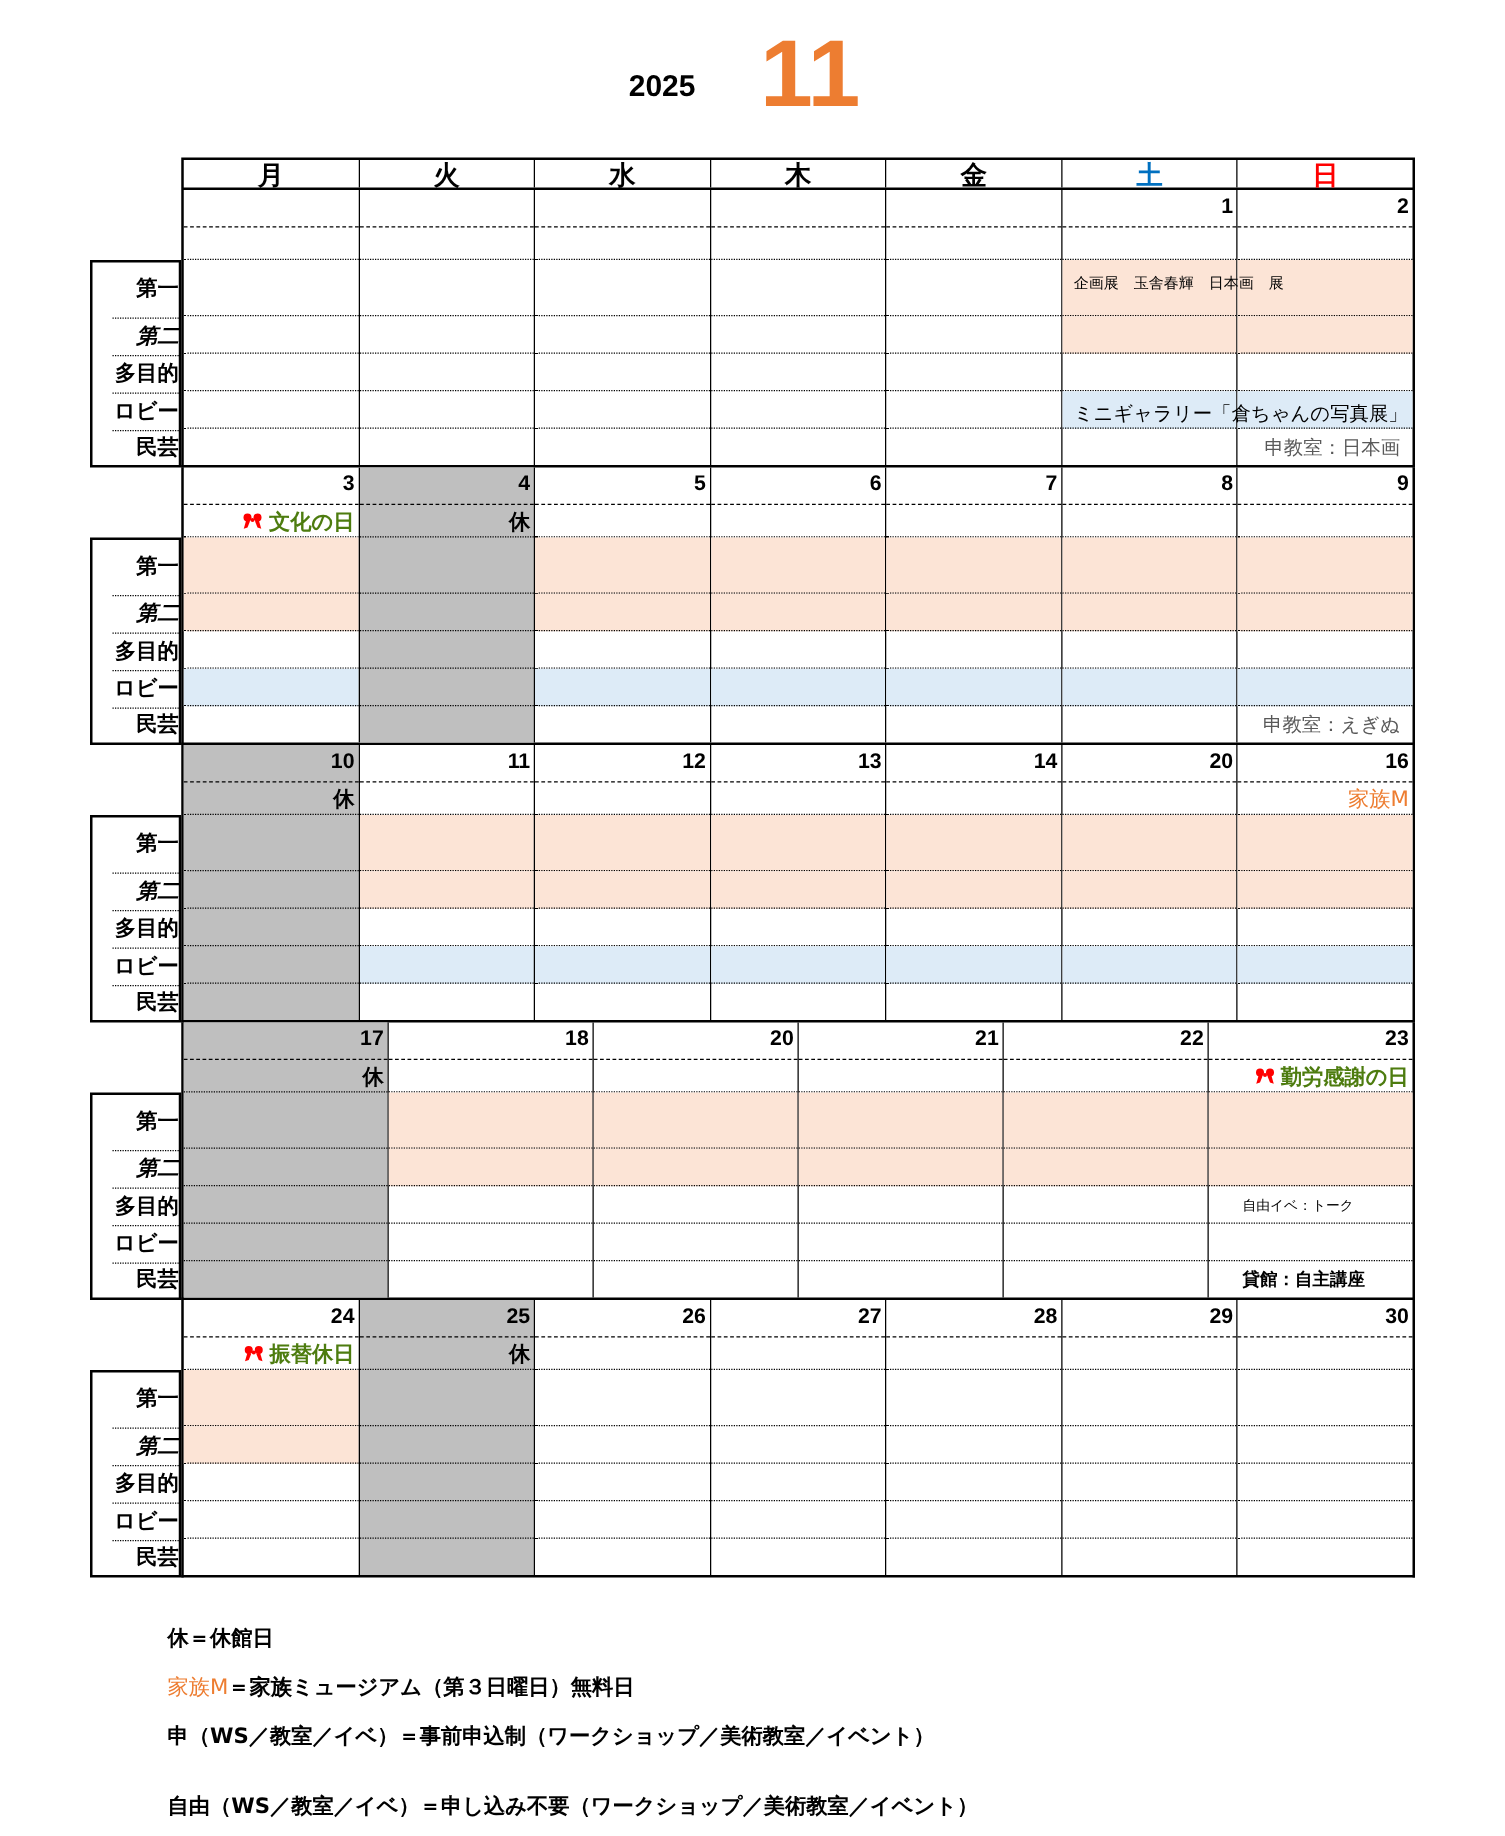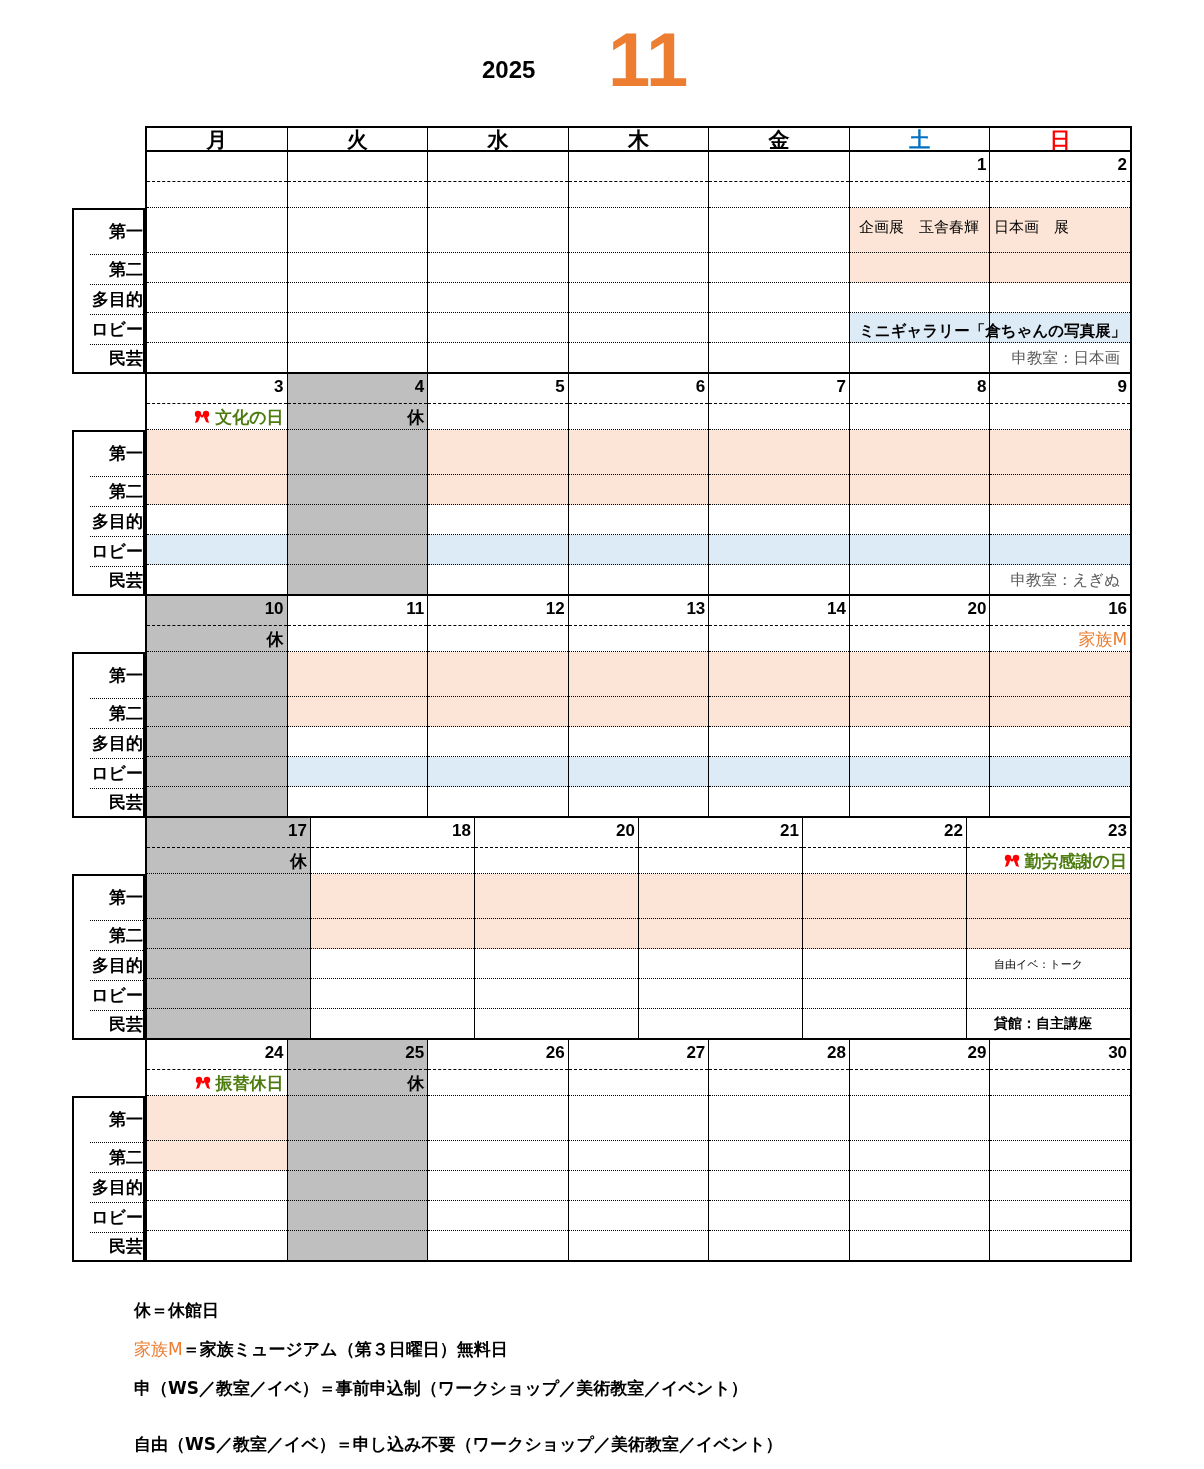--- a/index.html
+++ b/index.html
@@ -1,17 +1,17 @@
 <!DOCTYPE html>
 <html><head>
 <meta charset="utf-8">
 <style>
   html, body { margin:0; padding:0; background:#ffffff; }
   body { width:1204px; height:1469px; position:relative; font-family:"DejaVu Sans", "Liberation Sans", sans-serif; color:#000; overflow:hidden; }
-  .title-year { position:absolute; left:482px; top:56px; font-size:24px; font-weight:bold; font-family:"Liberation Sans", sans-serif; }
+  .title-year { position:absolute; left:503px; top:56px; font-size:24px; font-weight:bold; font-family:"Liberation Sans", sans-serif; }
   .title-month { position:absolute; left:608px; top:22px; font-size:76px; font-weight:bold; color:#ed7d31; font-family:"Liberation Sans", sans-serif; line-height:1; }
 
   .cal { position:absolute; left:72px; top:126px; width:1060px; }
   .hdr { position:absolute; top:0; height:26px; left:73px; width:987px; border:2px solid #000; box-sizing:border-box; display:flex; }
   .hdr .dow { flex:1; border-left:1px solid #000; text-align:center; font-size:21px; font-weight:bold; line-height:24px; }
   .hdr .dow:first-child { border-left:none; }
 
   .week { position:absolute; left:0; width:1060px; height:222px; }
   .wk-days { position:absolute; left:73px; top:0; width:987px; height:222px; border-left:2px solid #000; border-right:2px solid #000; border-bottom:2px solid #000; box-sizing:border-box; display:flex; }
   .daycol { flex:1; position:relative; border-left:1px solid #000; }
@@ -29,26 +29,26 @@
   .blue { background:#ddebf7; }
   .daynum { position:absolute; right:3px; top:3px; font-size:17px; font-weight:bold; font-family:"Liberation Sans", sans-serif; }
   .subtxt { position:absolute; right:3px; top:2px; font-size:17px; font-weight:bold; white-space:nowrap; }
   .red { color:#4d7c0f; }
   .orange { color:#ed7d31; }
   .hol-icon { display:inline-block; width:18px; height:14px; margin-right:4px; vertical-align:-1px; }
 
   .labels { position:absolute; left:0; top:56px; width:73px; height:166px; border:2px solid #000; box-sizing:border-box; }
   .lbl { position:absolute; left:16px; right:0; text-align:right; font-size:17px; font-weight:bold; box-sizing:border-box; }
   .l1 { top:0; height:45px; line-height:43px; border-bottom:1px dotted #000; }
-  .l2 { top:45px; height:30px; line-height:28px; border-bottom:1px dotted #000; }
+  .l2 { top:45px; height:30px; line-height:28px; border-bottom:1px dotted #000;font-style:italic; }
   .l3 { top:75px; height:30px; line-height:28px; border-bottom:1px dotted #000; }
   .l4 { top:105px; height:30px; line-height:28px; border-bottom:1px dotted #000; }
   .l5 { top:135px; height:29px; line-height:27px; }
 
-  .overlay { position:absolute; white-space:nowrap; font-size:15px; }
+  .overlay { position:absolute; white-space:nowrap; font-size:12px; }
   .legend { position:absolute; left:134px; font-size:17px; font-weight:bold; white-space:nowrap; }
 </style>
 </head>
 <body>
 
 <div>
   <span class="title-year">2025</span>
   <span class="title-month">11</span>
 </div>
 
@@ -581,21 +581,21 @@
             <div class="r r2"></div>
             <div class="r r3"></div>
             <div class="r r4"></div>
             <div class="r r5"></div>
           </div>
         </div>
       </div>
     </div>
 
   <div class="overlay" style="left:787px; top:92px;">企画展　玉舎春輝　日本画　展</div>
-  <div class="overlay" style="left:787px; top:195px; font-weight:bold; font-size:15.5px;">ミニギャラリー「倉ちゃんの写真展」</div>
+  <div class="overlay" style="left:787px; top:195px; font-weight:normal; font-size:15.5px;">ミニギャラリー「倉ちゃんの写真展」</div>
   <div class="overlay" style="right:12px; top:222px; color:#595959; font-size:15.5px;">申教室：日本画</div>
   <div class="overlay" style="right:12px; top:444px; color:#595959; font-size:15.5px;">申教室：えぎぬ</div>
   <div class="overlay" style="left:922px; top:831px; font-size:11px; font-weight:normal;">自由イベ：トーク</div>
   <div class="overlay" style="left:922px; top:889px; font-size:14px; font-weight:bold;">貸館：自主講座</div>
 </div>
 
 <div>
   <div class="legend" style="top:1299px;">休＝休館日</div>
   <div class="legend" style="top:1338px;">
     <span style="color:#ed7d31; font-weight:normal;">家族M</span><span>＝家族ミュージアム（第３日曜日）無料日</span>

